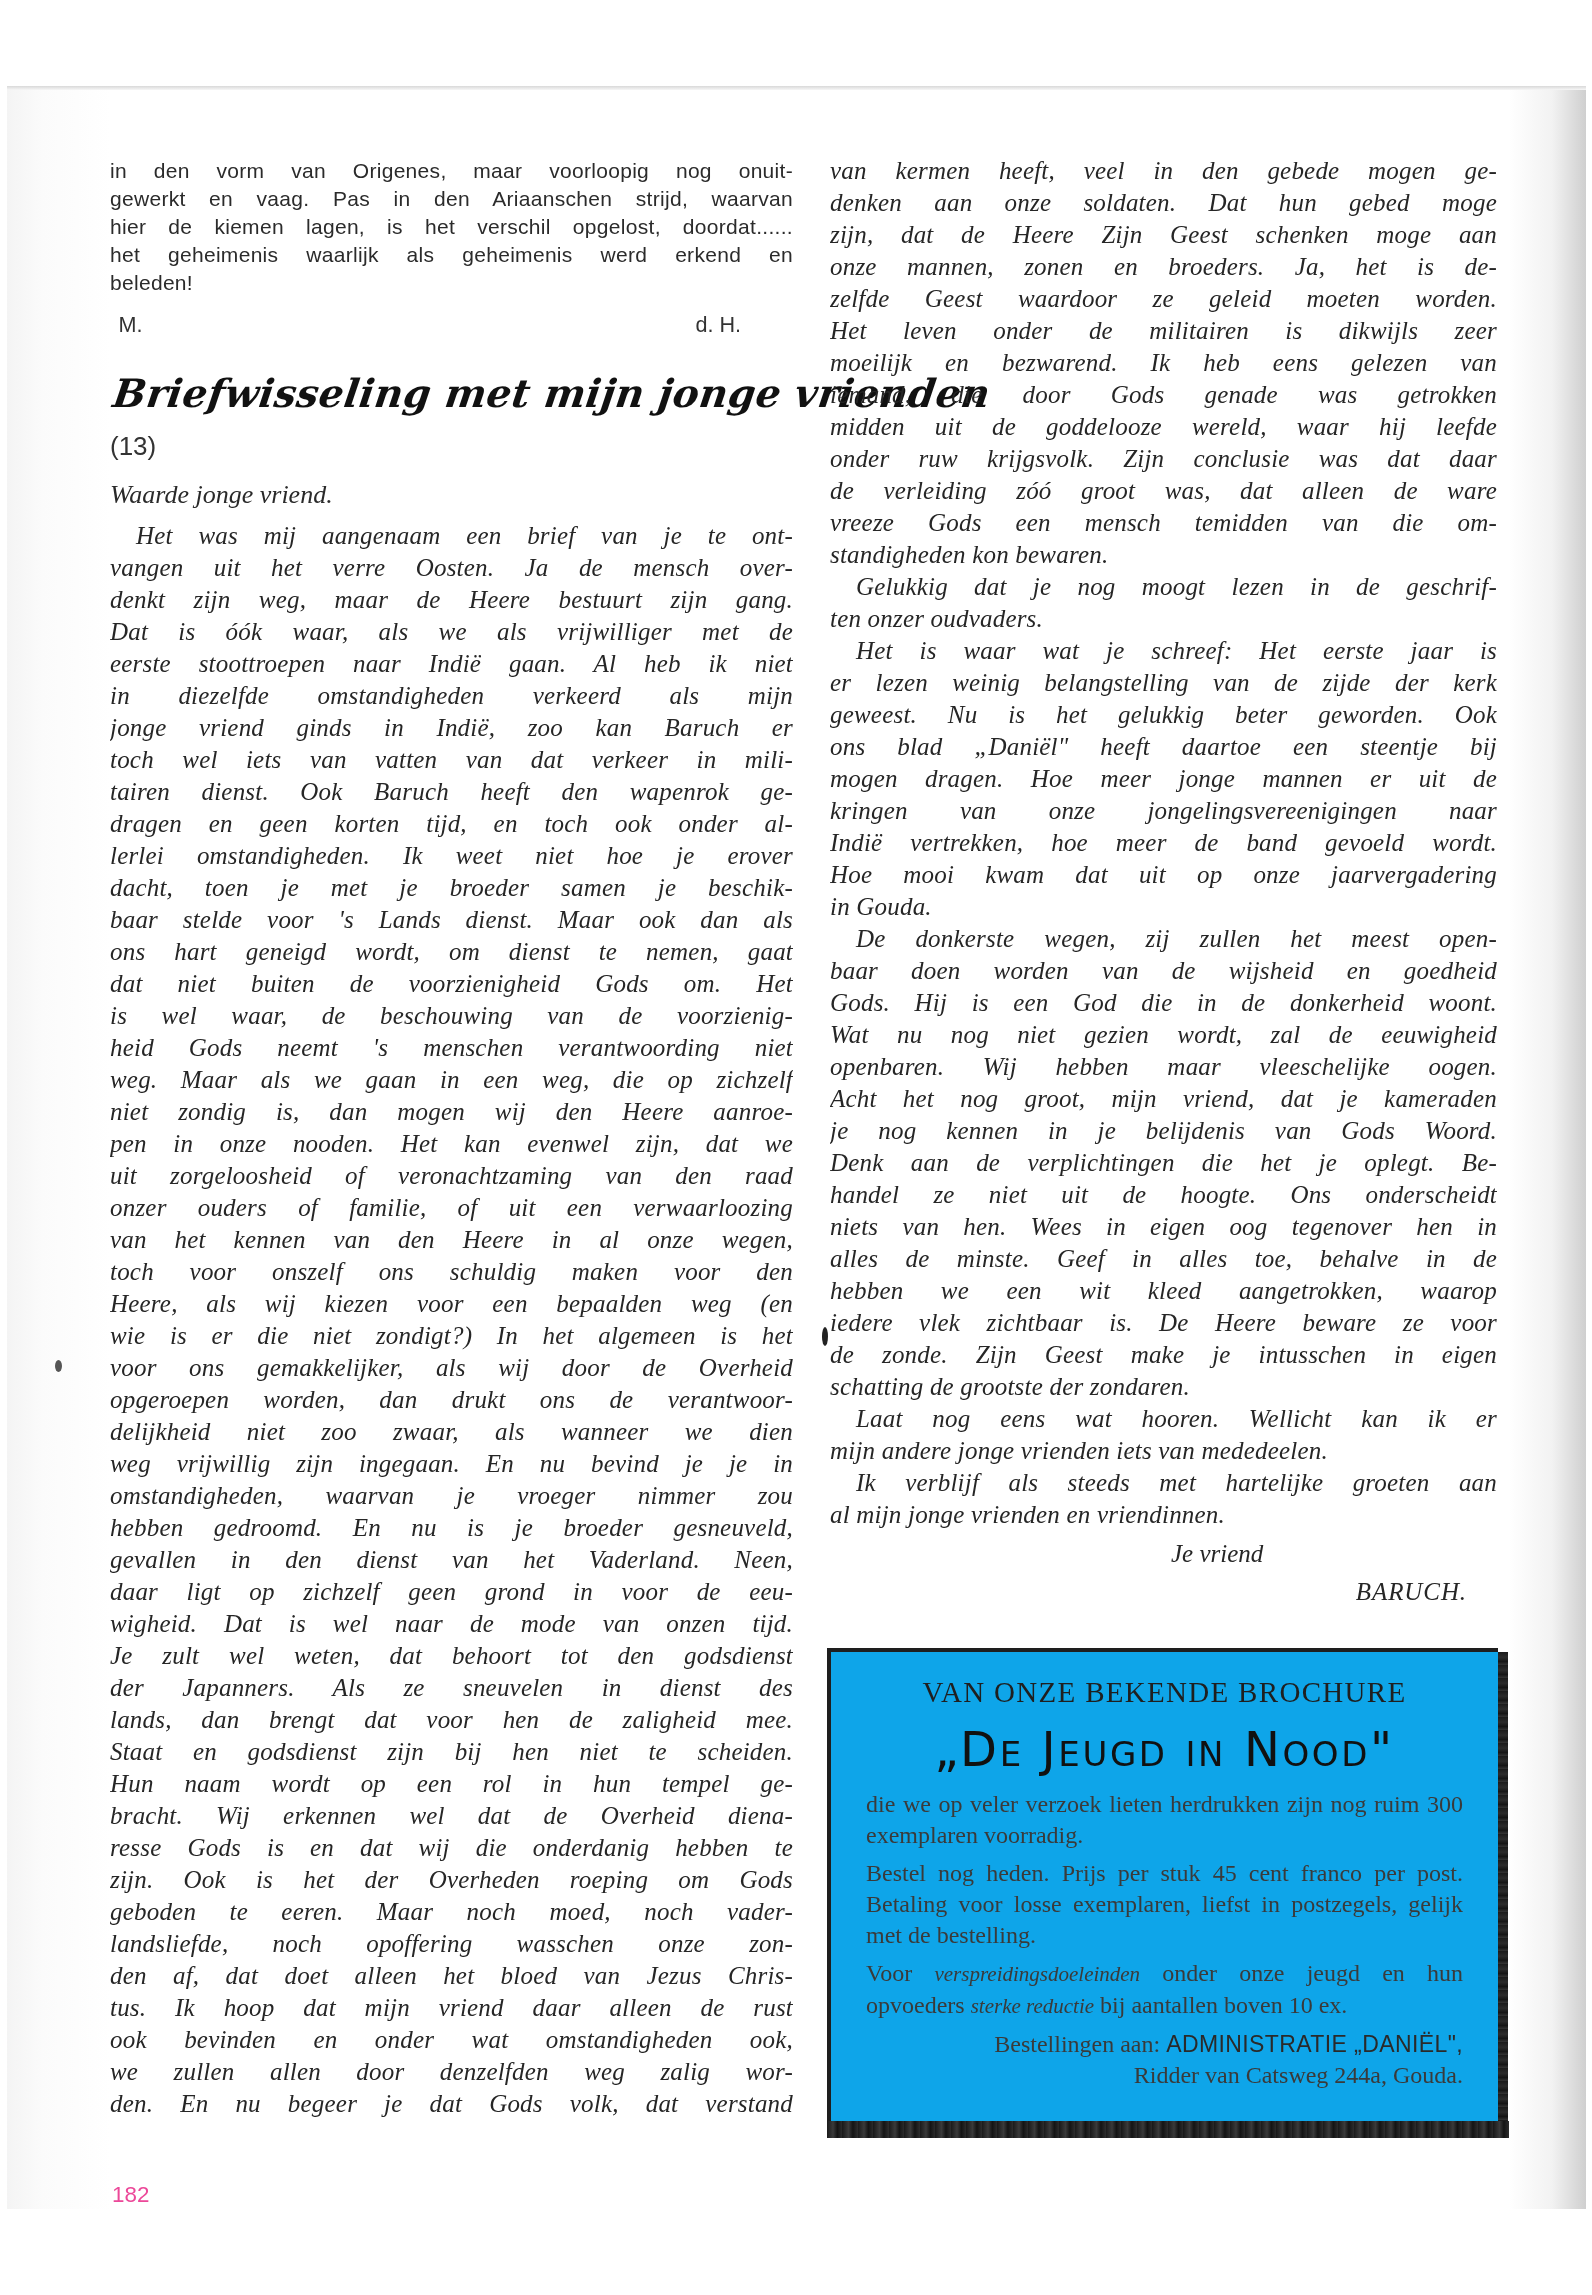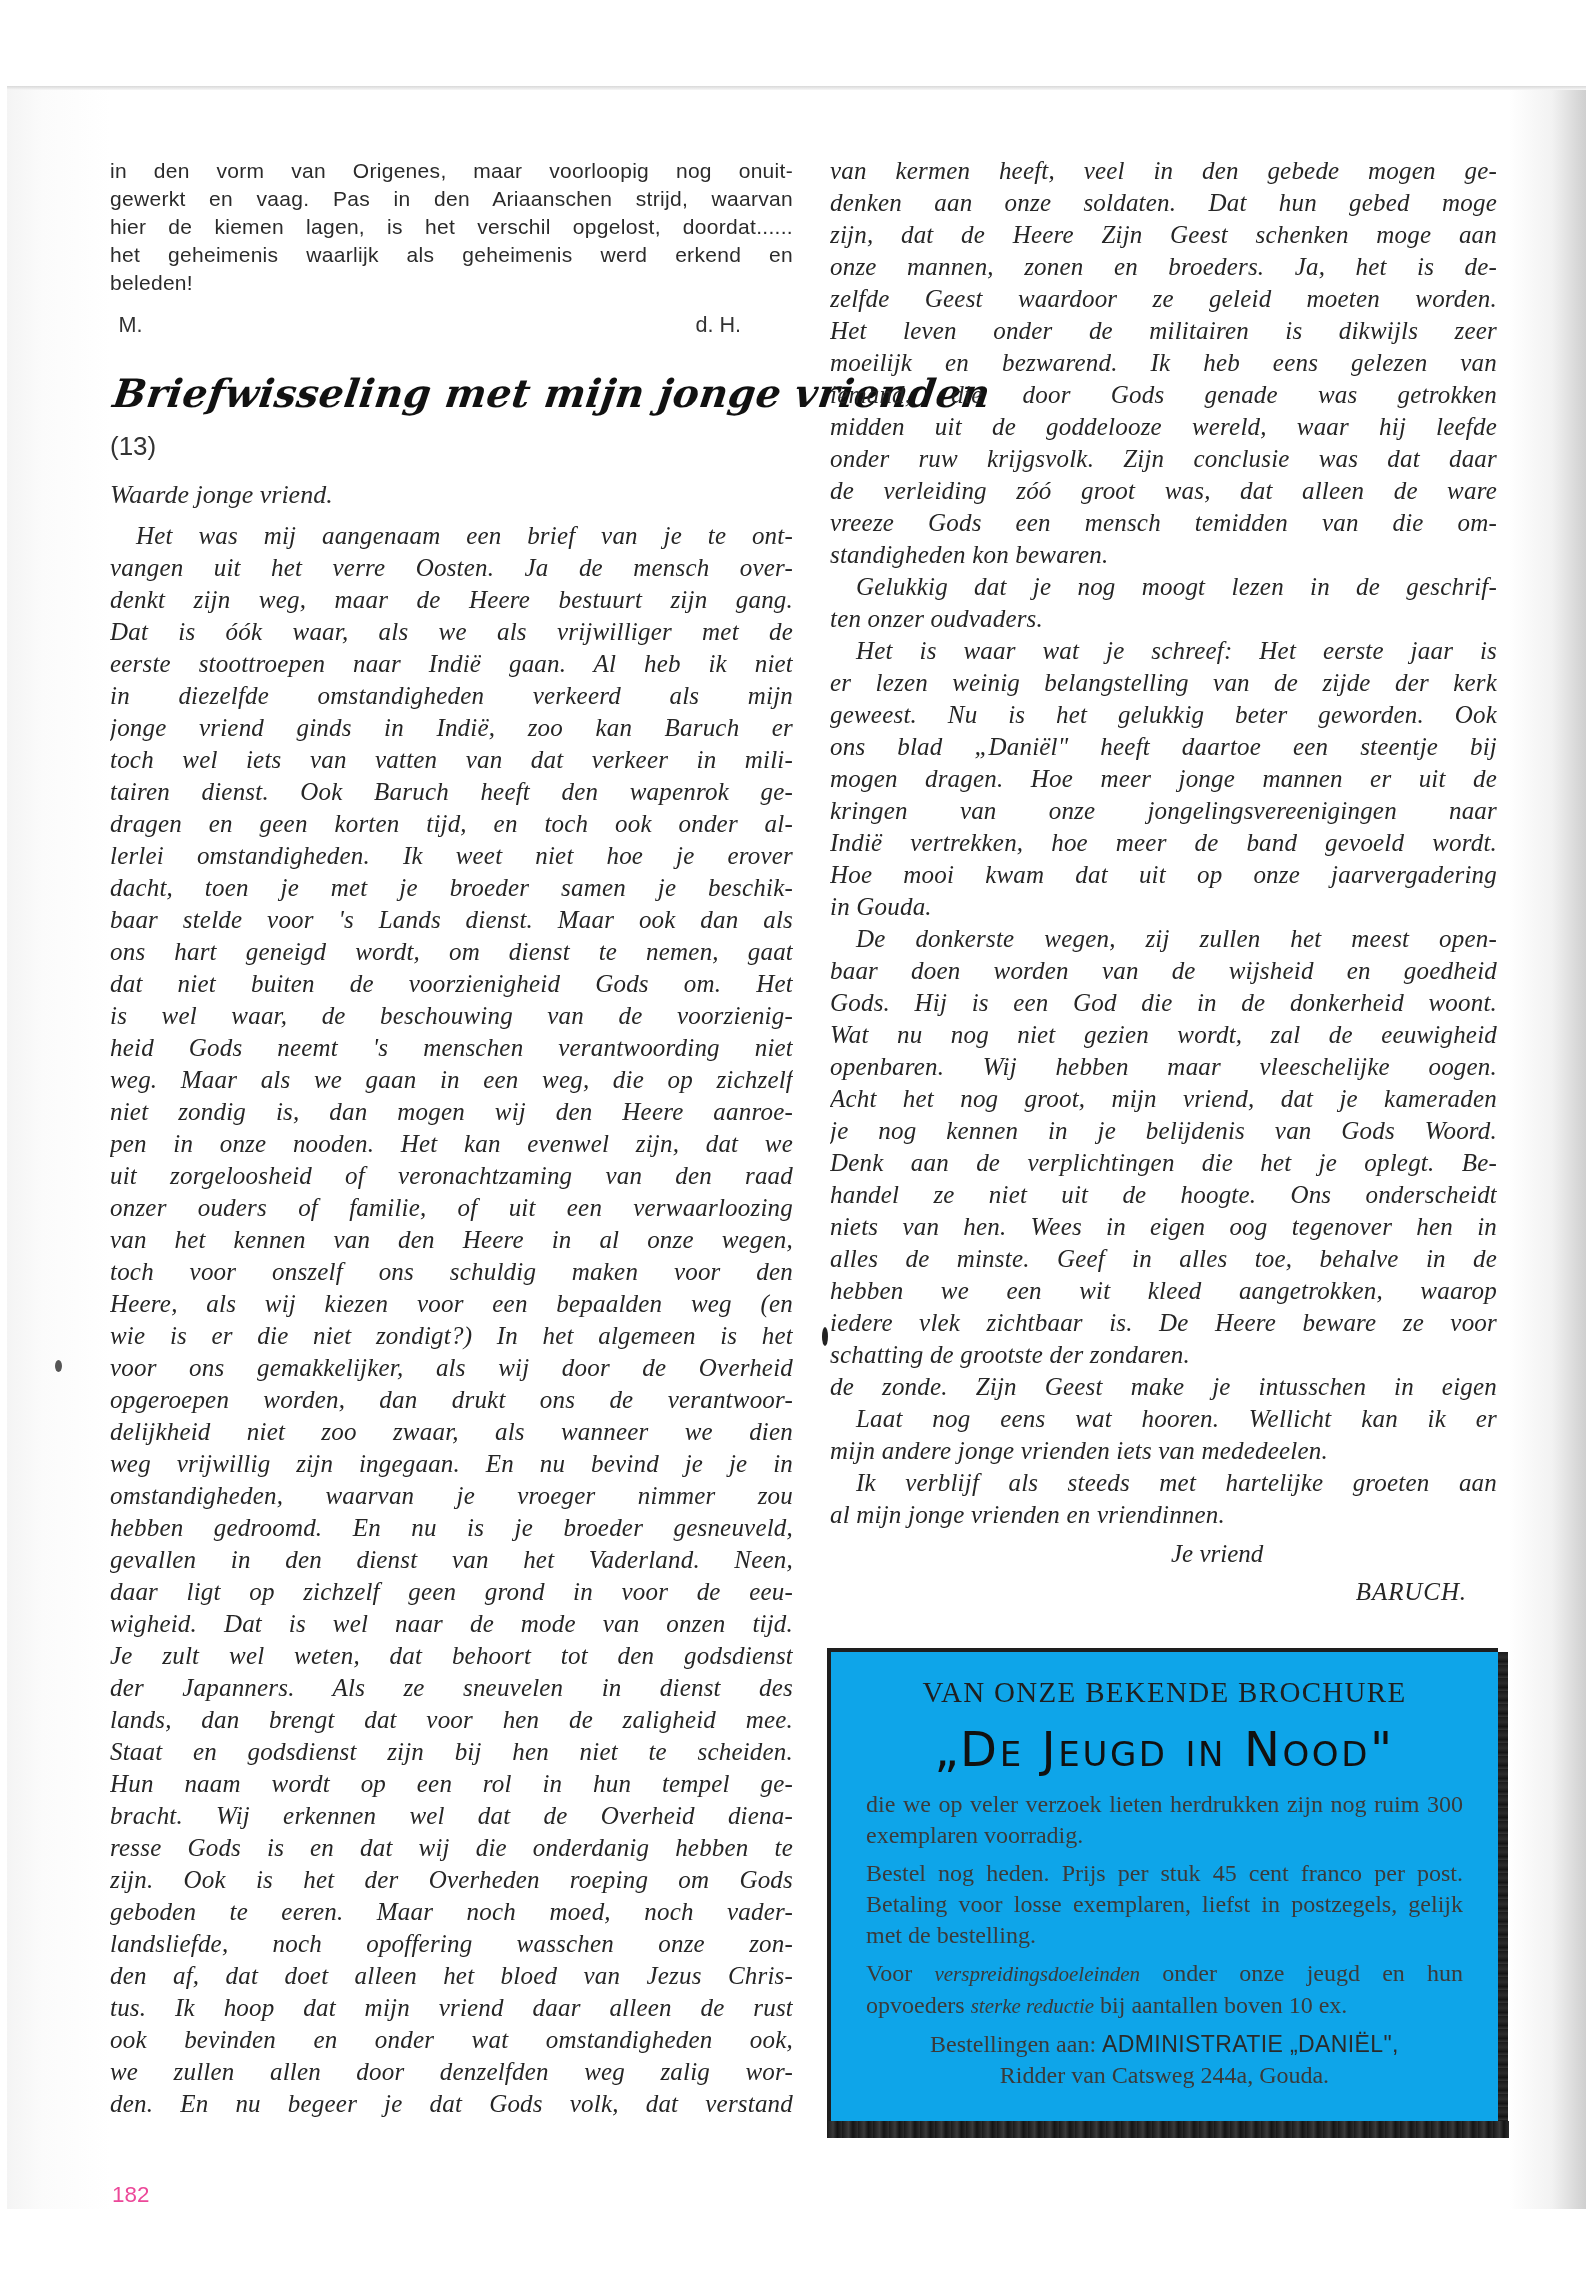--- a/index.html
+++ b/index.html
@@ -143,22 +143,22 @@
       <span class="line italic">Wat nu nog niet gezien wordt, zal de eeuwigheid</span>
       <span class="line italic">openbaren. Wij hebben maar vleeschelijke oogen.</span>
       <span class="line italic">Acht het nog groot, mijn vriend, dat je kameraden</span>
       <span class="line italic">je nog kennen in je belijdenis van Gods Woord.</span>
       <span class="line italic">Denk aan de verplichtingen die het je oplegt. Be-</span>
       <span class="line italic">handel ze niet uit de hoogte. Ons onderscheidt</span>
       <span class="line italic">niets van hen. Wees in eigen oog tegenover hen in</span>
       <span class="line italic">alles de minste. Geef in alles toe, behalve in de</span>
       <span class="line italic">hebben we een wit kleed aangetrokken, waarop</span>
       <span class="line italic">iedere vlek zichtbaar is. De Heere beware ze voor</span>
+      <span class="line italic">de zonde. Zijn Geest make je intusschen in eigen</span>
       <span class="line italic last">schatting de grootste der zondaren.</span>
-      <span class="line italic">de zonde. Zijn Geest make je intusschen in eigen</span>
       <span class="line italic indent">Laat nog eens wat hooren. Wellicht kan ik er</span>
       <span class="line italic last">mijn andere jonge vrienden iets van mededeelen.</span>
       <span class="line italic indent">Ik verblijf als steeds met hartelijke groeten aan</span>
       <span class="line italic last">al mijn jonge vrienden en vriendinnen.</span>
     </div>
   <div class="closing friend">Je vriend</div>
   <div class="closing author">BARUCH.</div>
 </div>
 
 <div class="ad-shadow-right"></div>
@@ -168,21 +168,21 @@
   <div class="ad-body">
     <p>die we op veler verzoek lieten herdrukken zijn nog ruim 300 exemplaren voorradig.</p>
     <p>Bestel nog heden. Prijs per stuk 45 cent franco per post. Betaling voor losse exemplaren, liefst in postzegels, gelijk met de bestelling.</p>
     <p>
       <span>Voor</span>
       <em>verspreidingsdoeleinden</em>
       <span>onder onze jeugd en hun opvoeders</span>
       <em>sterke reductie</em>
       <span>bij aantallen boven 10 ex.</span>
     </p>
-    <p style="margin:0;text-align:center;">
+    <p style="margin:0;text-align:right;">
       <span>Bestellingen aan:</span>
       <span class="ad-addr-caps">ADMINISTRATIE „DANIËL",</span><br>
       <span>Ridder van Catsweg 244a, Gouda.</span>
     </p>
   </div>
 </div>
 <div class="ad-shadow-bottom"></div>
 
 <div class="page-number">182</div>
 

